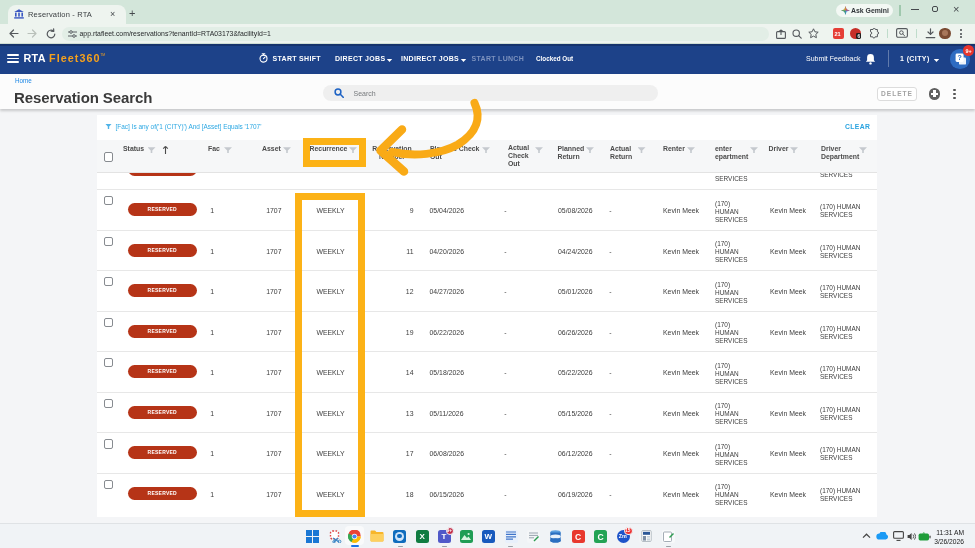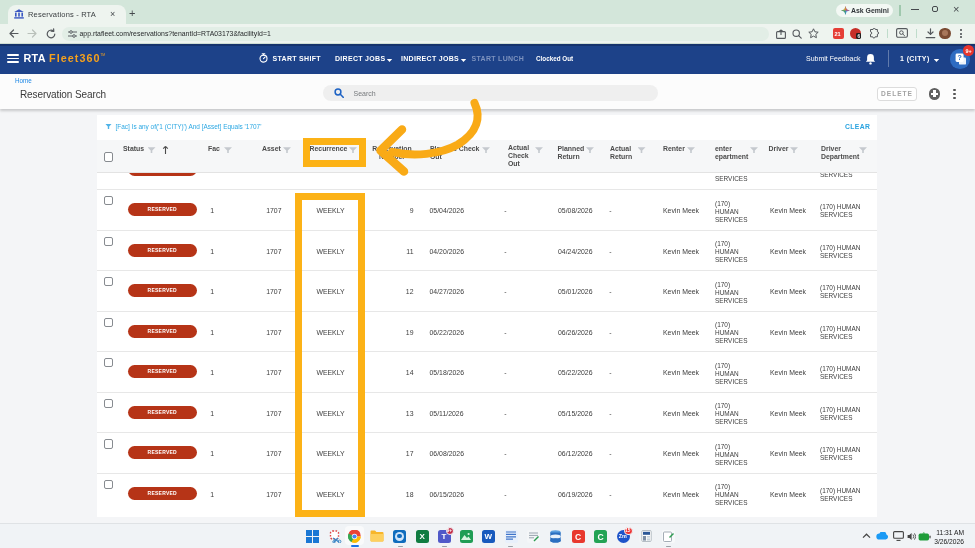--- a/index.html
+++ b/index.html
@@ -17,21 +17,21 @@
 
 <div class="a" style="left:0;top:0;width:975px;height:24px;background:#d3e6da"></div>
 <div class="a" style="left:8px;top:4.5px;width:118px;height:19.5px;background:#eef4ef;border-radius:8px 8px 0 0"></div>
 <svg class="a" style="left:14px;top:9px" width="10" height="10" viewBox="0 0 10 10">
 <polygon points="5,0.2 9.8,3 0.2,3" fill="#3a57c2"></polygon>
 <rect x="1" y="3.6" width="1.6" height="4" fill="#3a57c2"></rect>
 <rect x="4.2" y="3.6" width="1.6" height="4" fill="#3a57c2"></rect>
 <rect x="7.4" y="3.6" width="1.6" height="4" fill="#3a57c2"></rect>
 <rect x="0.2" y="8.2" width="9.6" height="1.4" fill="#3a57c2"></rect>
     </svg>
-<div class="a" style="left:28px;top:9.9px;font-size:7.5px;letter-spacing:.18px;color:#3c4043">Reservations - RTA</div>
+<div class="a" style="left:28px;top:9.9px;font-size:7.5px;letter-spacing:.18px;color:#3c4043">Reservation - RTA</div>
 <div class="a" style="left:110px;top:8.6px;font-size:9px;color:#45494d">×</div>
 <div class="a" style="left:129px;top:7.2px;font-size:11px;color:#45494d;font-weight:400">+</div>
 <div class="a" style="left:836px;top:3.5px;width:57px;height:13.5px;background:#f3f8f4;border-radius:7px"></div>
 <svg class="a" style="left:841px;top:6px" width="9" height="9" viewBox="0 0 9 9">
 <path d="M4.5 0 L5.6 3.4 L9 4.5 L5.6 5.6 L4.5 9 L3.4 5.6 L0 4.5 L3.4 3.4 Z" fill="#4e7de9"></path>
 <path d="M4.5 0 L5.6 3.4 L9 4.5 L4.5 4.5 Z" fill="#e94435"></path>
 <path d="M0 4.5 L3.4 3.4 L4.5 0 L4.5 4.5 Z" fill="#f5b400"></path>
 <path d="M4.5 9 L3.4 5.6 L0 4.5 L4.5 4.5 Z" fill="#34a853"></path>
     </svg>
 <div class="a" style="left:851px;top:6.6px;font-size:6.9px;font-weight:700;color:#313539">Ask Gemini</div>
@@ -128,21 +128,21 @@
 <div class="a" style="left:950px;top:49.4px;width:19.6px;height:19.6px;border-radius:50%;background:#2f6cc2"></div>
 <svg class="a" style="left:954.5px;top:53.4px" width="12" height="12" viewBox="0 0 12 12">
 <rect x="4" y="4.6" width="7" height="7" rx="1.2" fill="#fff" opacity=".92"></rect>
 <rect x="0.6" y="0.6" width="8" height="8.4" rx="1.4" fill="#fff"></rect>
 <text x="4.6" y="7.4" font-size="7" font-weight="700" fill="#2f6cc2" text-anchor="middle" font-family="Liberation Sans">?</text>
     </svg>
 <div class="a" style="left:963.4px;top:45.4px;width:11px;height:11px;border-radius:50%;background:#e8352c"></div>
 <div class="a" style="left:965.6px;top:48.2px;font-size:5.4px;font-weight:700;color:#fff">9+</div>
 <div class="a" style="left:0;top:73.5px;width:975px;height:35.1px;background:#fcfcfc;box-shadow:0 1.5px 2.5px rgba(0,0,0,.18)"></div>
 <div class="a" style="left:15px;top:77.2px;font-size:6.3px;color:#1e88e5">Home</div>
-<div class="a" style="left:20px;top:88.9px;font-size:10px;font-weight:400;color:#3a3a3a;letter-spacing:-.1px">Reservation Search</div>
+<div class="a" style="left:14px;top:88.9px;font-size:15px;font-weight:700;color:#3a3a3a;letter-spacing:-.1px">Reservation Search</div>
 <div class="a" style="left:323px;top:84.6px;width:334.5px;height:16.4px;background:#efefef;border-radius:8.2px"></div>
 <svg class="a" style="left:334px;top:88.2px" width="10" height="10" viewBox="0 0 10 10">
 <circle cx="4" cy="4" r="2.9" stroke="#1d62c4" stroke-width="1.5" fill="none"></circle>
 <path d="M6.3 6.3 L9.2 9.2" stroke="#1d62c4" stroke-width="1.6" stroke-linecap="round"></path>
     </svg>
 <div class="a" style="left:353.5px;top:89.8px;font-size:7px;color:#76797c">Search</div>
 <div class="a" style="left:877px;top:86.6px;width:40px;height:14.6px;border:1px solid #dcdcdc;border-radius:3px;background:#fff"></div>
 <div class="a" style="left:877px;top:90.4px;width:40px;text-align:center;font-size:6.6px;font-weight:700;letter-spacing:1px;color:#a3a3a3">DELETE</div>
 <div class="a" style="left:928.6px;top:88px;width:11.8px;height:11.8px;border-radius:50%;background:#5f5f5f"></div>
 <div class="a" style="left:933.2px;top:90.4px;width:2.6px;height:7px;background:#fff"></div>

